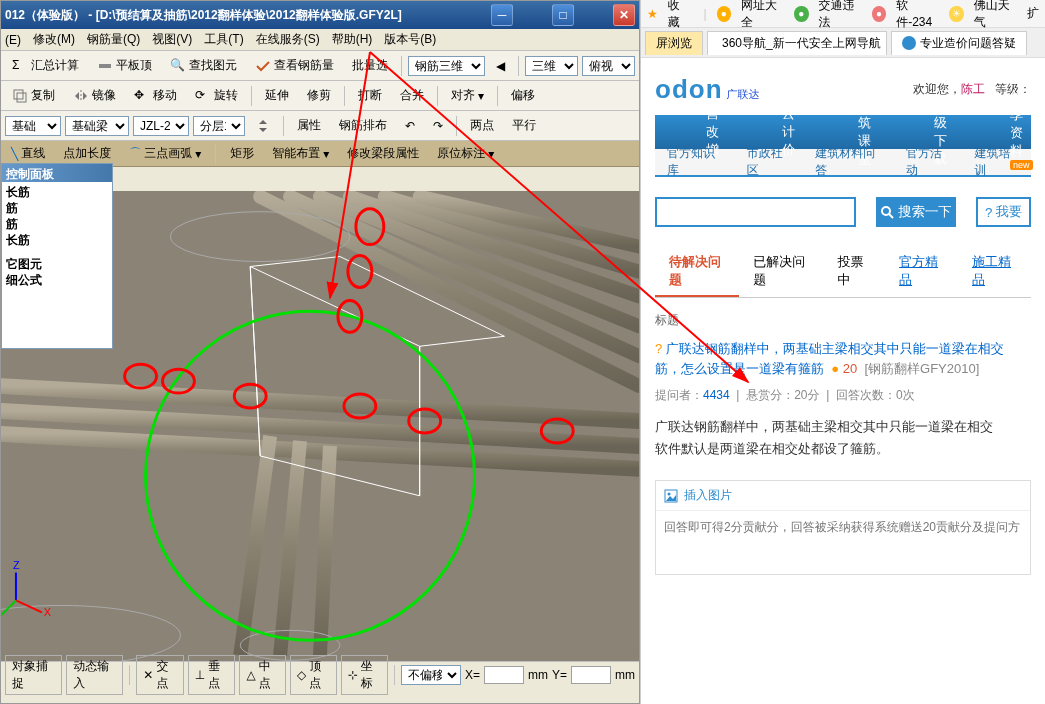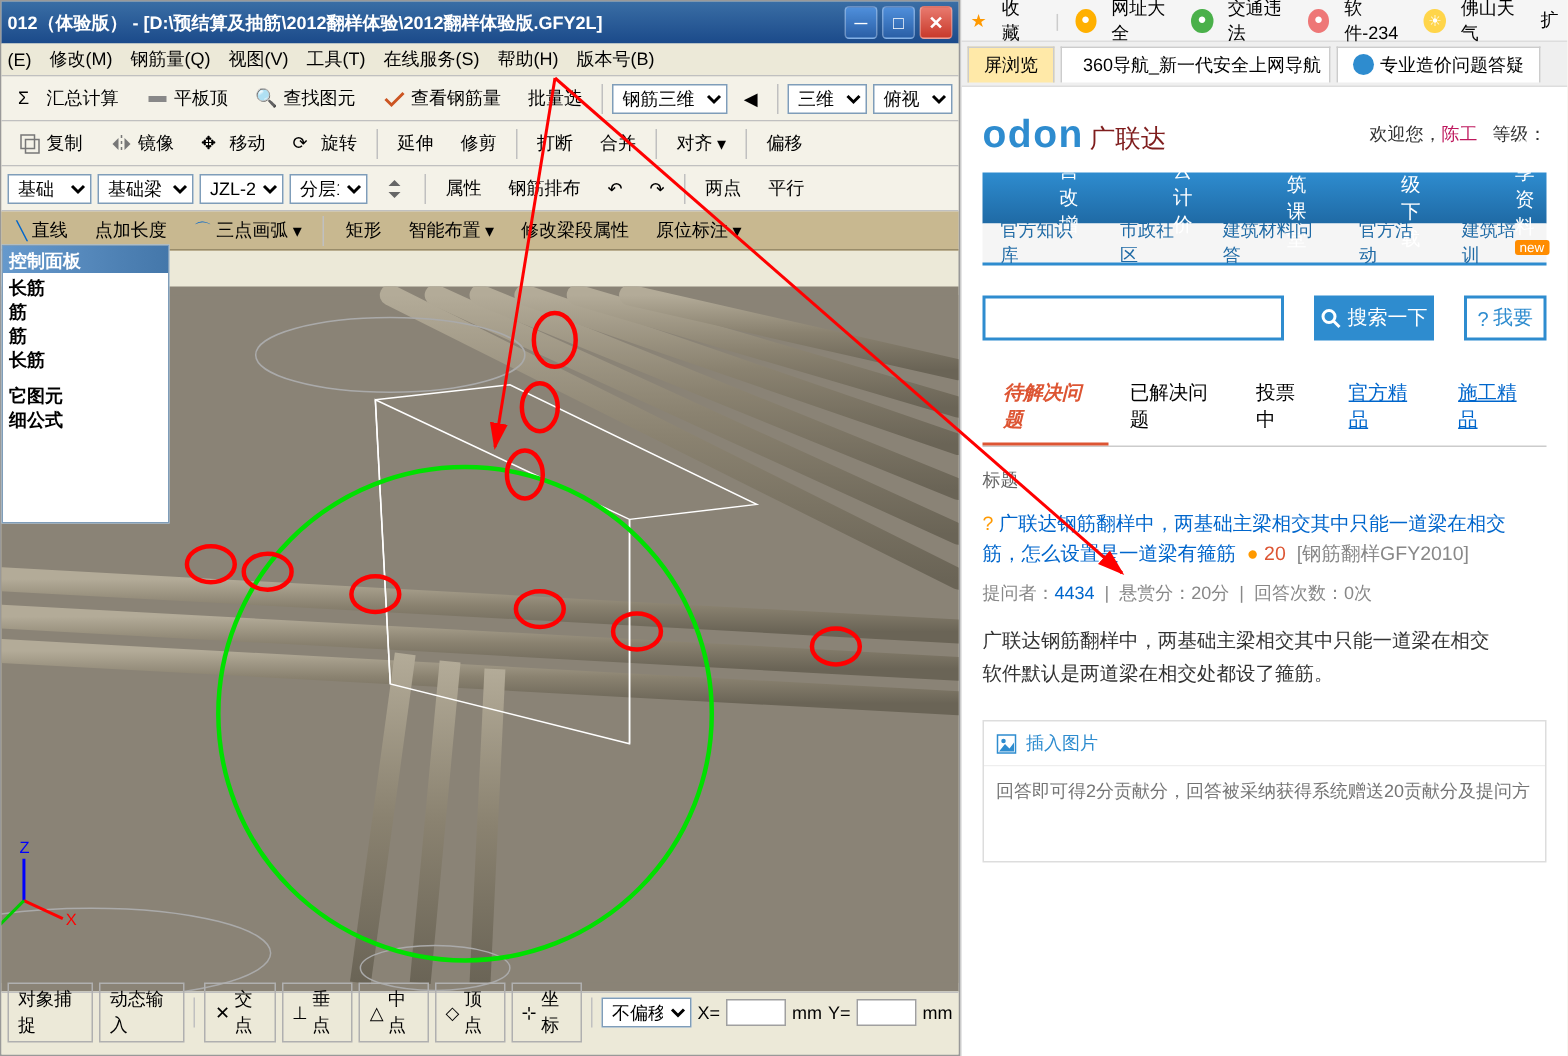--- a/index.html
+++ b/index.html
@@ -1,20 +1,20 @@
 <!DOCTYPE html>
 <html><head>
 <meta charset="utf-8">
 <style>
 * { margin: 0; padding: 0; box-sizing: border-box; font-family: "Microsoft YaHei", SimSun, Arial, sans-serif; }
 body { width: 1045px; height: 704px; overflow: hidden; position: relative; background: #fff; font-size: 12px; }
 
 
 .cad-app { position: absolute; left: 0; top: 0; width: 640px; height: 704px; background: #ece9d8; border: 1px solid #999; }
-.titlebar { height: 28px; background: linear-gradient(to bottom, #3a6ea5, #1b4a8a); color: #fff; display: flex; align-items: center; padding: 0 4px; font-size: 12px; }
+.titlebar { height: 28px; background: linear-gradient(to bottom, #3a6ea5, #1b4a8a); color: #fff; display: flex; align-items: center; padding: 0 4px; font-size: 12px; gap: 36px; }
 .titlebar-text { flex: 1; overflow: hidden; white-space: nowrap; font-weight: bold; }
 .window-btn { width: 22px; height: 22px; margin-left: 3px; border-radius: 3px; display: flex; align-items: center; justify-content: center; color: #fff; font-weight: bold; border: 1px solid rgba(255,255,255,0.3); }
 .btn-min { background: linear-gradient(to bottom,#4f8fdb,#2a5fa6); }
 .btn-max { background: linear-gradient(to bottom,#4f8fdb,#2a5fa6); }
 .btn-close { background: linear-gradient(to bottom,#e8796e,#c83a2b); }
 
 .menubar { height: 22px; background: #ece9d8; display: flex; align-items: center; padding: 0 4px; border-bottom: 1px solid #c0c0c0; }
 .menubar span { margin-right: 12px; cursor: pointer; }
 
 .toolbar { height: 30px; background: #f4f2e8; border-bottom: 1px solid #c0c0c0; display: flex; align-items: center; padding: 0 4px; gap: 4px; overflow: hidden; white-space: nowrap; }
@@ -58,21 +58,21 @@
 .nav-sub { background: #f5f5f5; height: 28px; display: flex; align-items: center; border-bottom: 2px solid #2e8ccf; }
 .nav-sub a { padding: 0 12px; font-size: 12px; color: #1f6aa5; text-decoration: none; }
 
 .search-bar { display: flex; margin: 20px 0; gap: 20px; }
 .search-input { flex: 1; height: 30px; border: 2px solid #2e8ccf; padding: 0 6px; }
 .search-btn { width: 80px; background:#2e8ccf; color:#fff; border:none; display:flex; align-items:center; justify-content:center; gap:4px; cursor:pointer; }
 .ask-btn { width: 55px; background:#fff; border:2px solid #2e8ccf; color:#2e8ccf; display:flex; align-items:center; justify-content:center; gap:3px; }
 
 .content-tabs { display: flex; border-bottom: 1px solid #ccc; margin-top: 10px; }
 .content-tabs span { padding: 6px 14px; font-size: 13px; cursor:pointer; }
-.content-tabs .active { color:#d53; border-bottom: 2px solid #d53; font-weight: bold; font-style: italic; }
+.content-tabs .active { color:#d53; border-bottom: 2px solid #d53; font-weight: bold; }
 .content-tabs .sch { color:#0066cc; text-decoration: underline; }
 
 .post { margin-top: 14px; }
 .post .title-lbl { font-size: 12px; color:#666; }
 .post .q-title { margin-top: 10px; font-size: 13px; color:#0066cc; line-height: 20px; }
 .post .q-title a { color:#0066cc; text-decoration: none; }
 .post .meta { margin-top: 8px; font-size: 12px; color:#888; }
 .post .meta .link { color:#0066cc; }
 .post .desc { margin-top: 12px; font-size: 13px; color:#333; line-height: 22px; }
 
@@ -368,21 +368,21 @@
     <div class="br-tab">
         <span class="fav-icon" style="background:#2e8ccf;width:14px;height:14px"></span>
         <span>专业造价问题答疑</span>
       </div>
   </div>
 
   <div class="page-content">
     <div class="logo-row">
       <div style="display:flex;align-items:baseline;gap:4px">
         <span class="logo-text">odon</span>
-        <span style="color:#7f1d1d;font-size:17px">广联达</span>
+        <span style="color:#1d4ed8;font-size:11px">广联达</span>
       </div>
       <div class="welcome">
         <span>欢迎您，</span><span style="color:#be185d">陈工</span>
         &nbsp;&nbsp;<span>等级：</span>
       </div>
     </div>
 
     <div class="nav-blue">
       <a>营改增</a>
       <a>云计价</a>

